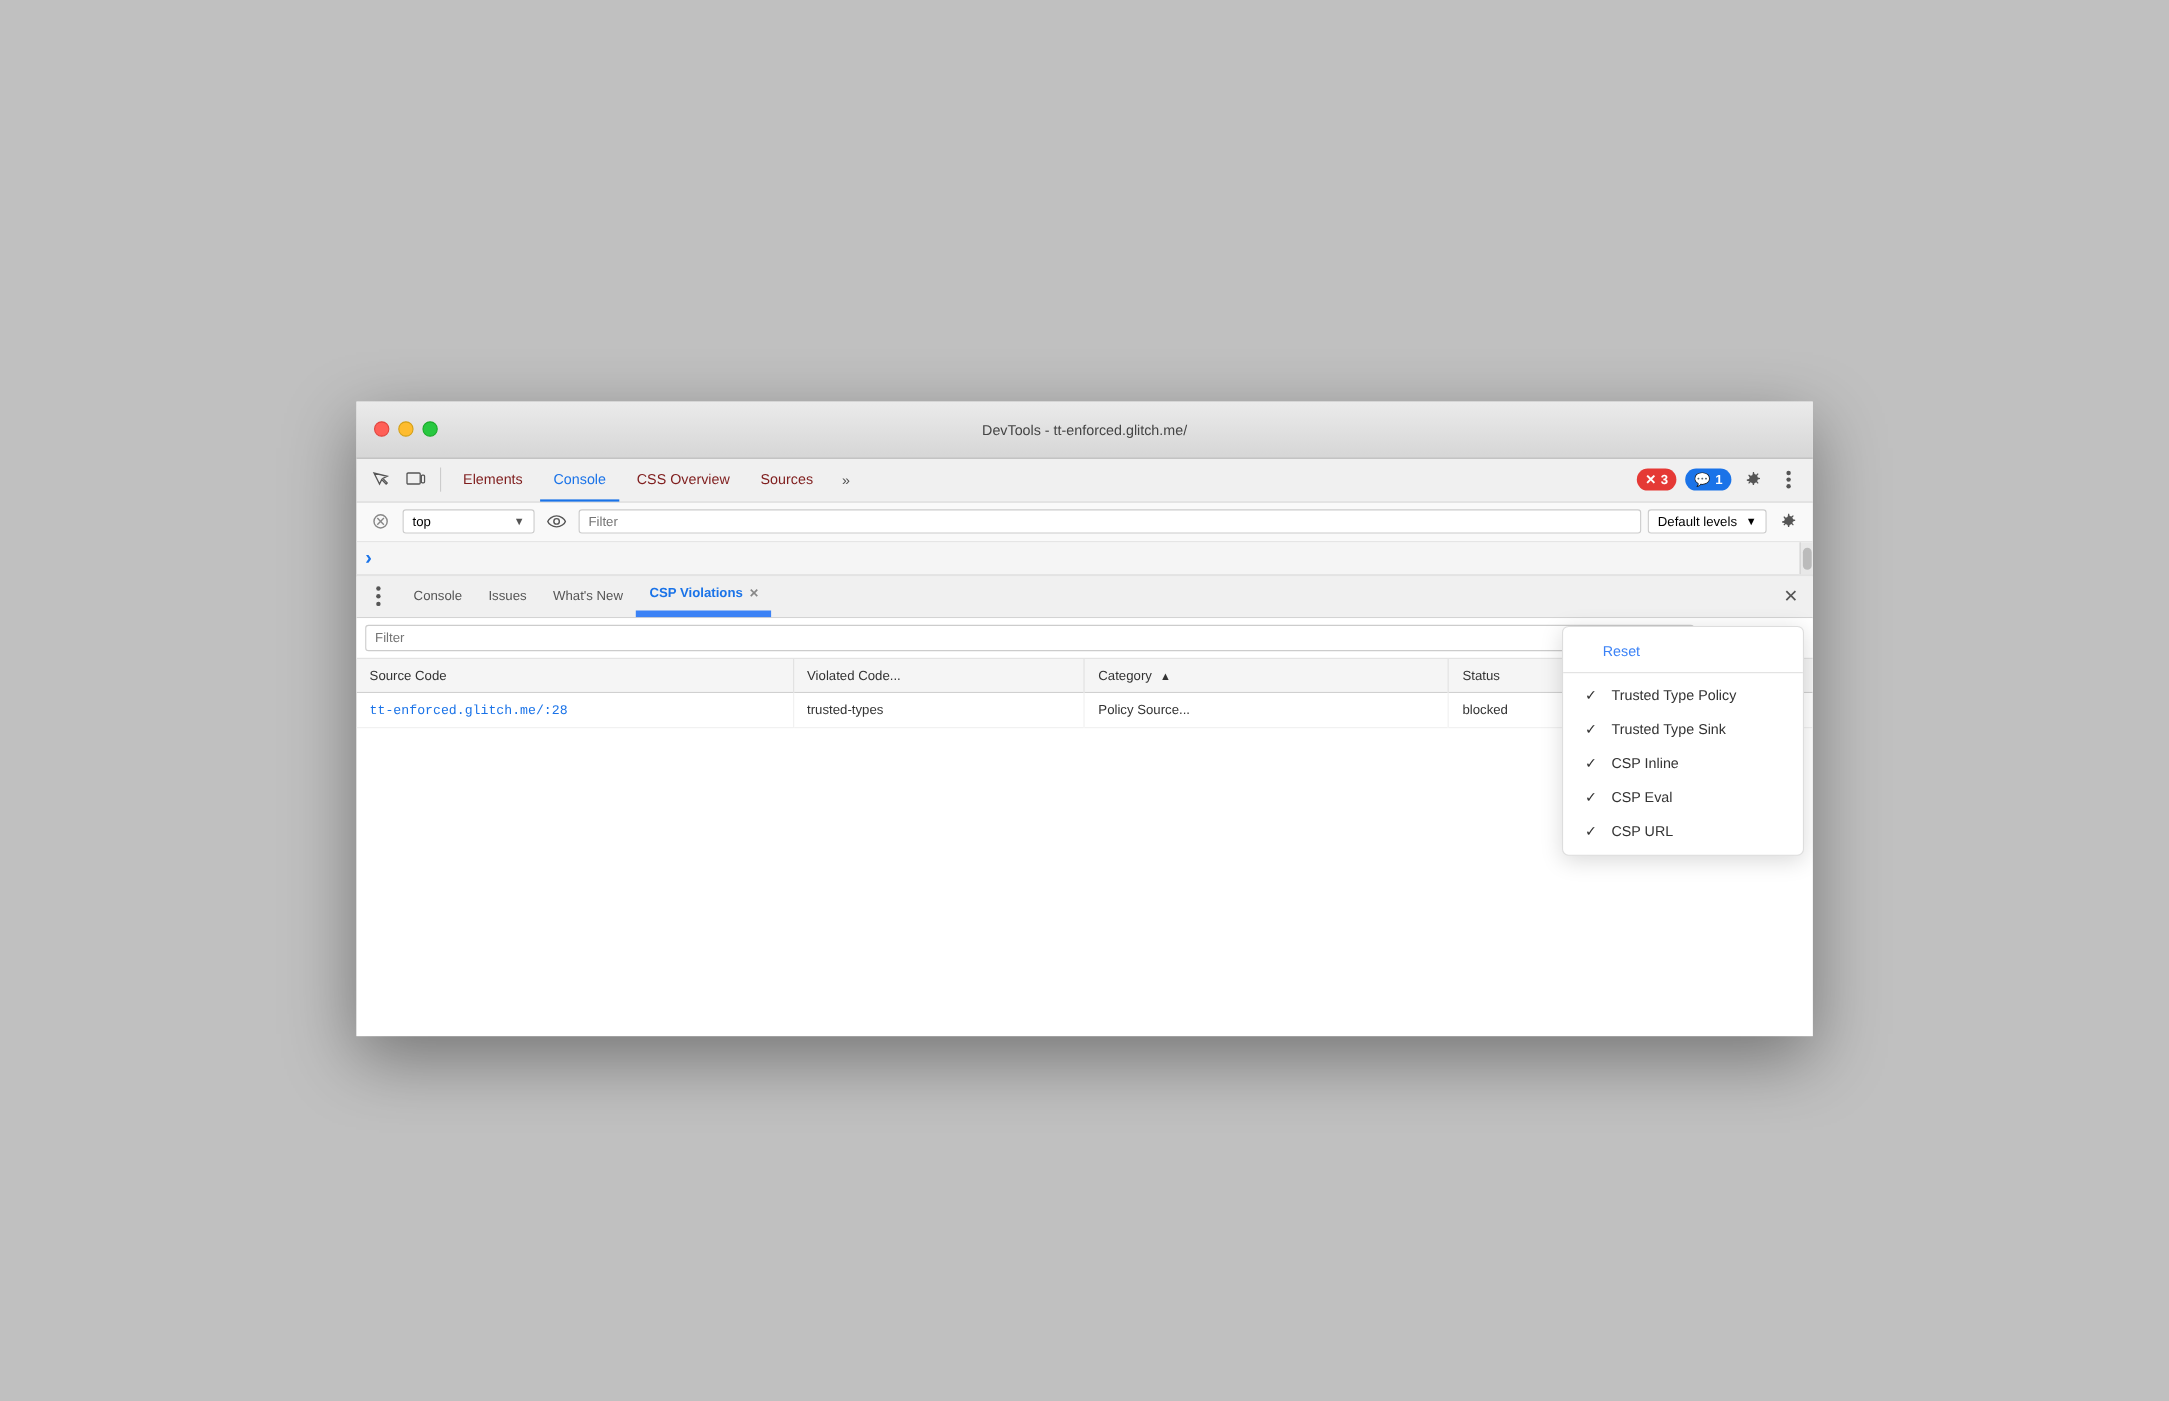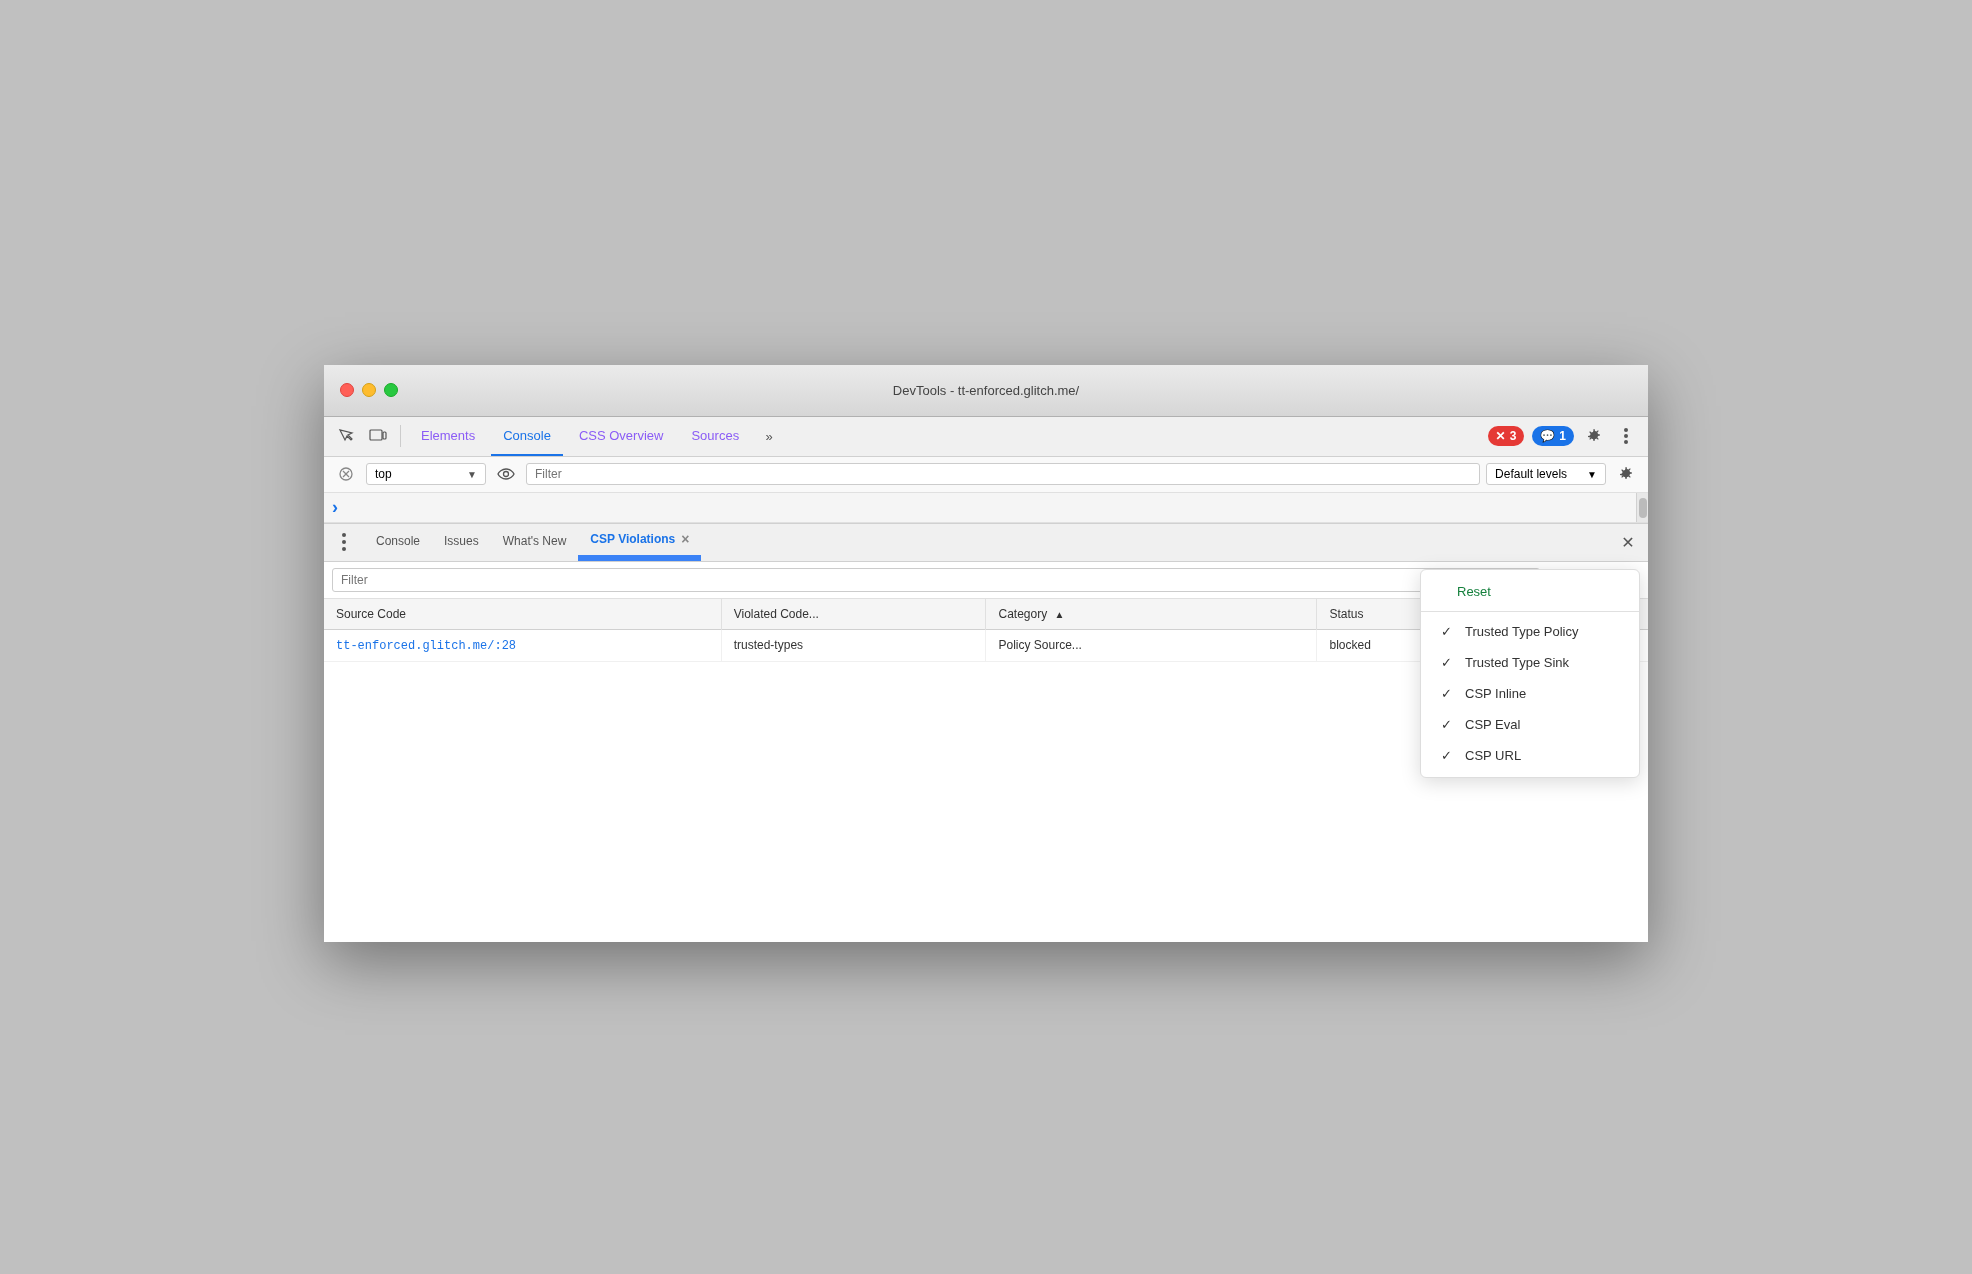--- a/index.html
+++ b/index.html
@@ -90,21 +90,21 @@
       background: #ccc;
       margin: 0 4px;
     }
 
     .toolbar-tab {
       padding: 0 12px;
       height: 40px;
       display: flex;
       align-items: center;
       font-size: 13px;
-      color: #8b5cf6;
+      color: #7f1d1d;
       cursor: pointer;
       border-bottom: 2px solid transparent;
       white-space: nowrap;
     }
 
     .toolbar-tab.active {
       color: #1a73e8;
       border-bottom: 2px solid #1a73e8;
     }
 
@@ -167,21 +167,21 @@
       padding: 3px 8px;
       border: 1px solid #ccc;
       border-radius: 3px;
       font-size: 12px;
       background: white;
     }
 
     .levels-dropdown {
       display: flex;
       align-items: center;
-      gap: 16px;
+      gap: 4px;
       padding: 3px 8px;
       border: 1px solid #ccc;
       border-radius: 3px;
       background: white;
       font-size: 12px;
       cursor: pointer;
     }
 
     .scrollbar-area {
       height: 30px;
@@ -393,21 +393,21 @@
     .dropdown-divider {
       height: 1px;
       background: #e0e0e0;
       margin: 4px 0;
     }
 
     .dropdown-reset {
       padding: 8px 20px 8px 36px;
       font-size: 13px;
       cursor: pointer;
-      color: #15803d;
+      color: #3b82f6;
     }
 
     .table-area {
       flex: 1;
       overflow: hidden;
     }
 
     .empty-area {
       height: 280px;
     }

